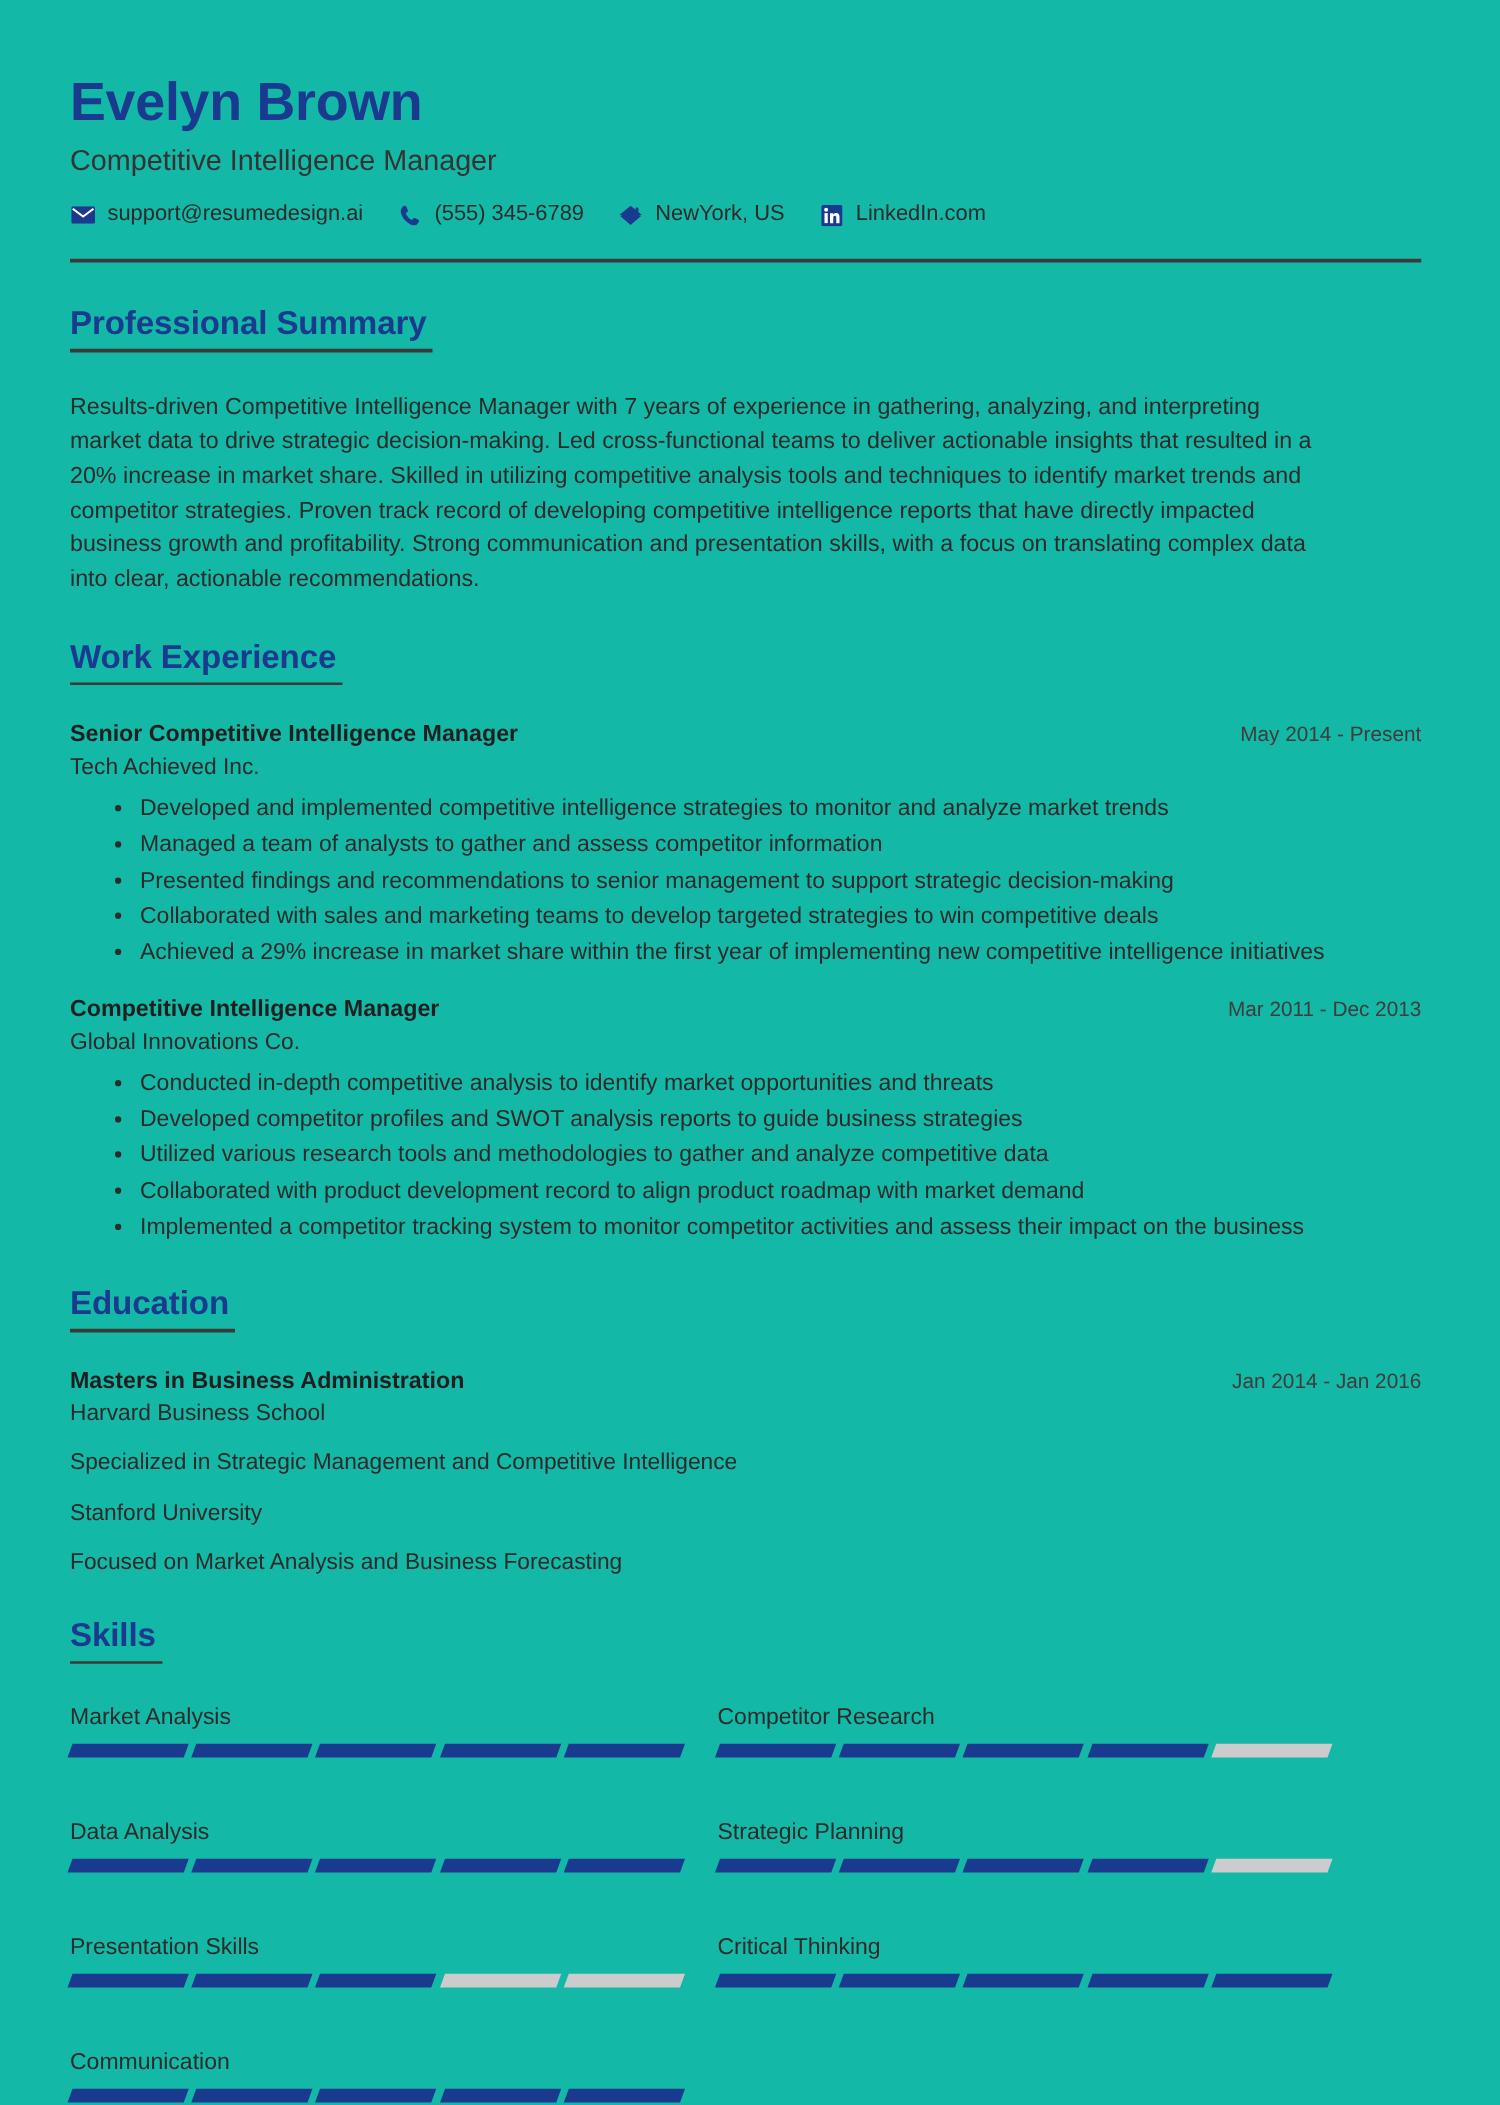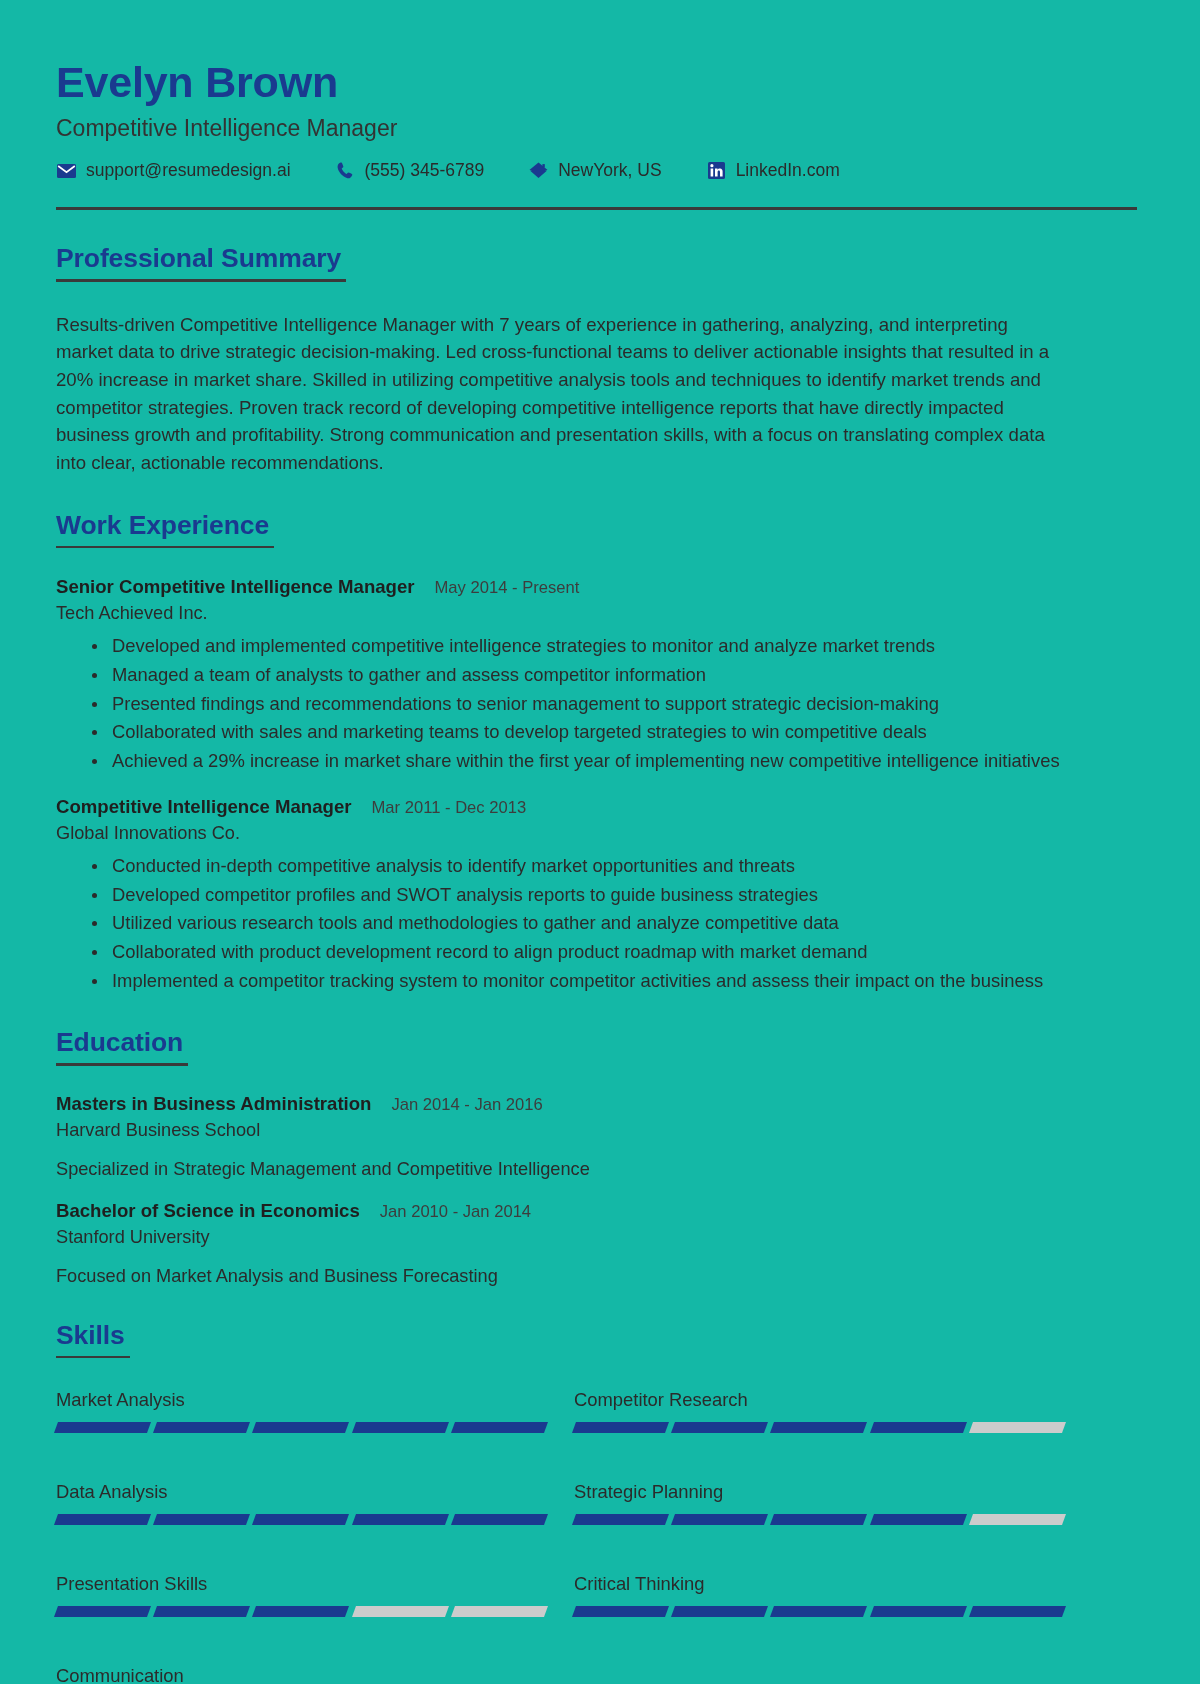--- a/index.html
+++ b/index.html
@@ -38,24 +38,24 @@
   }
   .contact-row {
     display: flex;
     align-items: center;
     margin-top: 18px;
     gap: 0px;
     flex-wrap: nowrap;
   }
   .contact-item {
     display: flex;
-    align-items: center;
+    align-items: flex-end;
     font-size: 17.5px;
     color: #2b2b2b;
-    margin-right: 44px;
+    margin-right: 27px;
     white-space: nowrap;
   }
   .contact-item .ico {
     display: inline-flex;
     align-items: center;
     justify-content: center;
     width: 21px;
     height: 18px;
     margin-right: 9px;
     color: #1a3a8f;
@@ -99,20 +99,21 @@
     margin-top: 22px;
     text-align: left;
     max-width: 1012px;
   }
 
   
   .entry { margin-top: 21px; }
   .entry-top {
     display: flex;
     align-items: baseline;
+    justify-content: space-between;
     gap: 20px;
   }
   .entry-role {
     font-size: 18.6px;
     font-weight: bold;
     color: #1f1f1f;
   }
   .entry-date {
     font-size: 16.6px;
     color: #3d3d3d;
@@ -299,24 +300,20 @@
     <div class="edu-entry">
       <div class="entry-top">
         <div class="entry-role">Masters in Business Administration</div>
         <div class="entry-date">Jan 2014 - Jan 2016</div>
       </div>
       <div class="entry-org">Harvard Business School</div>
       <div class="entry-note">Specialized in Strategic Management and Competitive Intelligence</div>
     </div>
 
     <div class="edu-entry">
-      <div class="entry-top">
-        <div class="entry-role">Bachelor of Science in Economics</div>
-        <div class="entry-date">Jan 2010 - Jan 2014</div>
-      </div>
       <div class="entry-org">Stanford University</div>
       <div class="entry-note">Focused on Market Analysis and Business Forecasting</div>
     </div>
   </div>
 
   <div class="section">
     <div class="section-head">
       <span class="stitle">Skills</span>
       <span class="sunderline"></span>
     </div>

